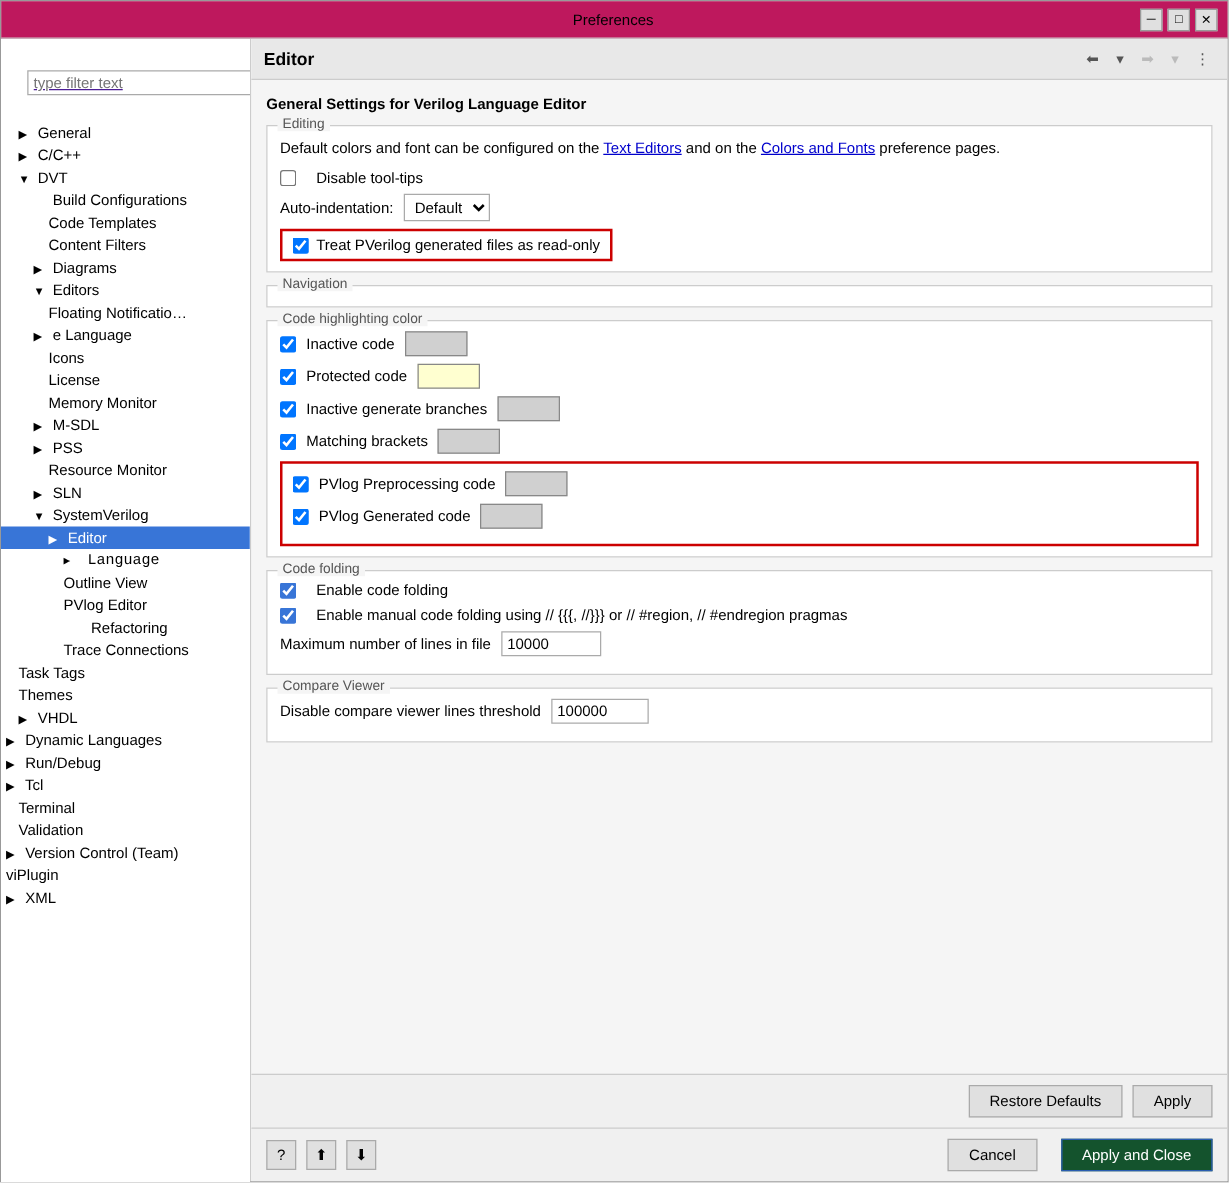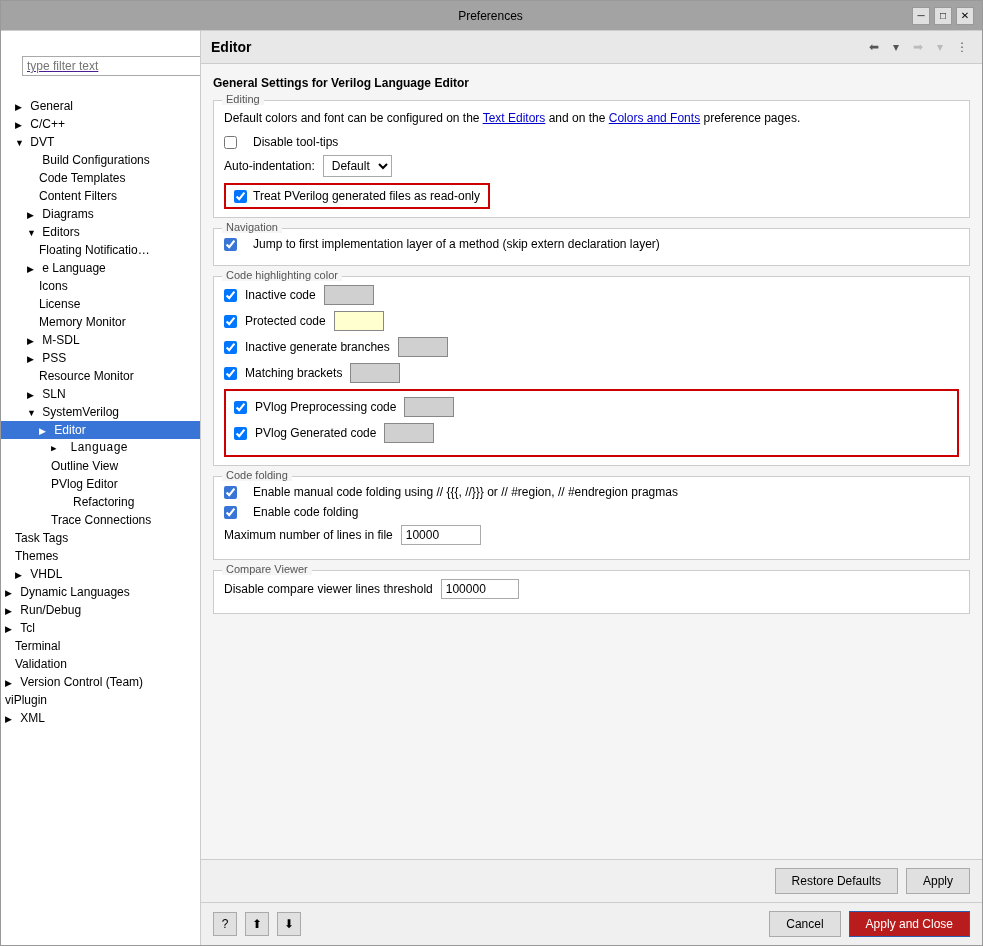--- a/index.html
+++ b/index.html
@@ -1,20 +1,20 @@
 <!DOCTYPE html>
 <html><head>
   <meta charset="utf-8">
   <style>
     * { box-sizing: border-box; margin: 0; padding: 0; }
     body { font-family: 'Segoe UI', Arial, sans-serif; font-size: 12px; background: #f0f0f0; }
     
     .window { width: 983px; height: 946px; background: #f0f0f0; display: flex; flex-direction: column; border: 1px solid #999; }
     
-    .title-bar { background: #a3a3a3; display: flex; align-items: center; justify-content: space-between; padding: 4px 8px; border-bottom: 1px solid #ccc; height: 30px; }
+    .title-bar { background: #be185d; display: flex; align-items: center; justify-content: space-between; padding: 4px 8px; border-bottom: 1px solid #ccc; height: 30px; }
     .title-bar-title { flex: 1; text-align: center; font-size: 12px; }
     .title-bar-controls { display: flex; gap: 4px; }
     .title-btn { width: 18px; height: 18px; border: 1px solid #999; background: #e0e0e0; cursor: pointer; display: flex; align-items: center; justify-content: center; font-size: 10px; }
     
     .main-layout { display: flex; flex: 1; overflow: hidden; }
     
     
     .sidebar { width: 200px; background: #fff; border-right: 1px solid #ccc; overflow-y: auto; padding: 4px 0; }
     .filter-input { width: calc(100% - 8px); margin: 21px; padding: 3px 6px; border: 1px solid #aaa; font-size: 11px; color: #4c1d95; text-decoration: underline; }
     
@@ -61,21 +61,21 @@
     .link { color: #0000cc; text-decoration: underline; cursor: pointer; }
     
     .navigation-box { border: 1px solid #ccc; background: #fff; margin-bottom: 10px; padding: 8px 10px; position: relative; }
     .navigation-label { position: absolute; top: -8px; left: 8px; background: #f5f5f5; padding: 0 4px; font-size: 11px; color: #555; }
     
     .bottom-bar { border-top: 1px solid #ccc; padding: 8px 12px; display: flex; align-items: center; justify-content: space-between; background: #f0f0f0; }
     .bottom-left { display: flex; align-items: center; gap: 8px; }
     .bottom-right { display: flex; align-items: center; gap: 8px; }
     
     .btn { padding: 5px 16px; border: 1px solid #aaa; background: #e0e0e0; cursor: pointer; font-size: 12px; }
-    .btn-primary { background: #b91c1c; color: white; border-color: #2a5db0; }
+    .btn-primary { background: #14532d; color: white; border-color: #2a5db0; margin-left: 11px; }
     
     .btn-icon { width: 24px; height: 24px; border: 1px solid #aaa; background: #e0e0e0; cursor: pointer; display: flex; align-items: center; justify-content: center; font-size: 12px; }
     
     .desc-text { font-size: 12px; margin-bottom: 8px; line-height: 1.5; }
     
     
     .action-buttons { display: flex; justify-content: flex-end; gap: 8px; padding: 8px 12px; border-top: 1px solid #ccc; background: #f0f0f0; }
   </style>
 </head>
 <body>
@@ -265,24 +265,20 @@
 
           
           <div style="border:2px solid #cc0000; display:inline-flex; align-items:center; gap:6px; padding:4px 8px;">
             <input type="checkbox" id="treat-pverilog" checked="" style="">
             <label for="treat-pverilog">Treat PVerilog generated files as read-only</label>
           </div>
         </div>
 
         <div class="navigation-box">
           <span class="navigation-label">Navigation</span>
-          <div class="checkbox-row">
-            <input type="checkbox" id="jump-first" checked="" style="">
-            <label for="jump-first">Jump to first implementation layer of a method (skip extern declaration layer)</label>
-          </div>
         </div>
 
         <div class="group-box">
           <span class="group-box-label">Code highlighting color</span>
 
           <div class="row">
             <input type="checkbox" checked="" style="">
             <label>Inactive code</label>
             <button class="color-btn" style="background:#d0d0d0;"></button>
           </div>
@@ -313,25 +309,25 @@
               <label>PVlog Generated code</label>
               <button class="color-btn" style="background:#d0d0d0;"></button>
             </div>
           </div>
         </div>
 
         <div class="group-box">
           <span class="group-box-label">Code folding</span>
           <div class="checkbox-row">
             <input type="checkbox" checked="" style="">
+            <label>Enable code folding</label>
+          </div>
+          <div class="checkbox-row">
+            <input type="checkbox" checked="" style="">
             <label>Enable manual code folding using // {{{, //}}} or // #region, // #endregion pragmas</label>
-          </div>
-          <div class="checkbox-row">
-            <input type="checkbox" checked="" style="">
-            <label>Enable code folding</label>
           </div>
           <div class="row">
             <label>Maximum number of lines in file</label>
             <input type="text" value="10000" style="width: 80px;">
           </div>
         </div>
 
         <div class="group-box">
           <span class="group-box-label">Compare Viewer</span>
           <div class="row">

